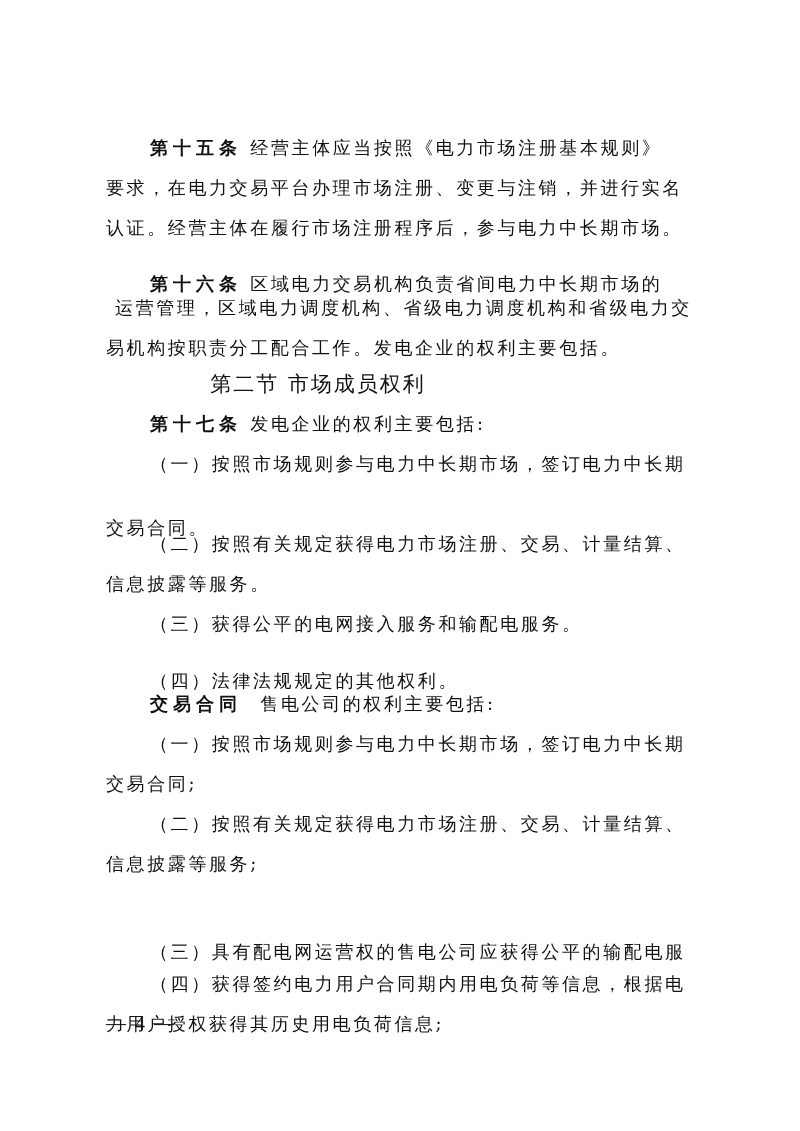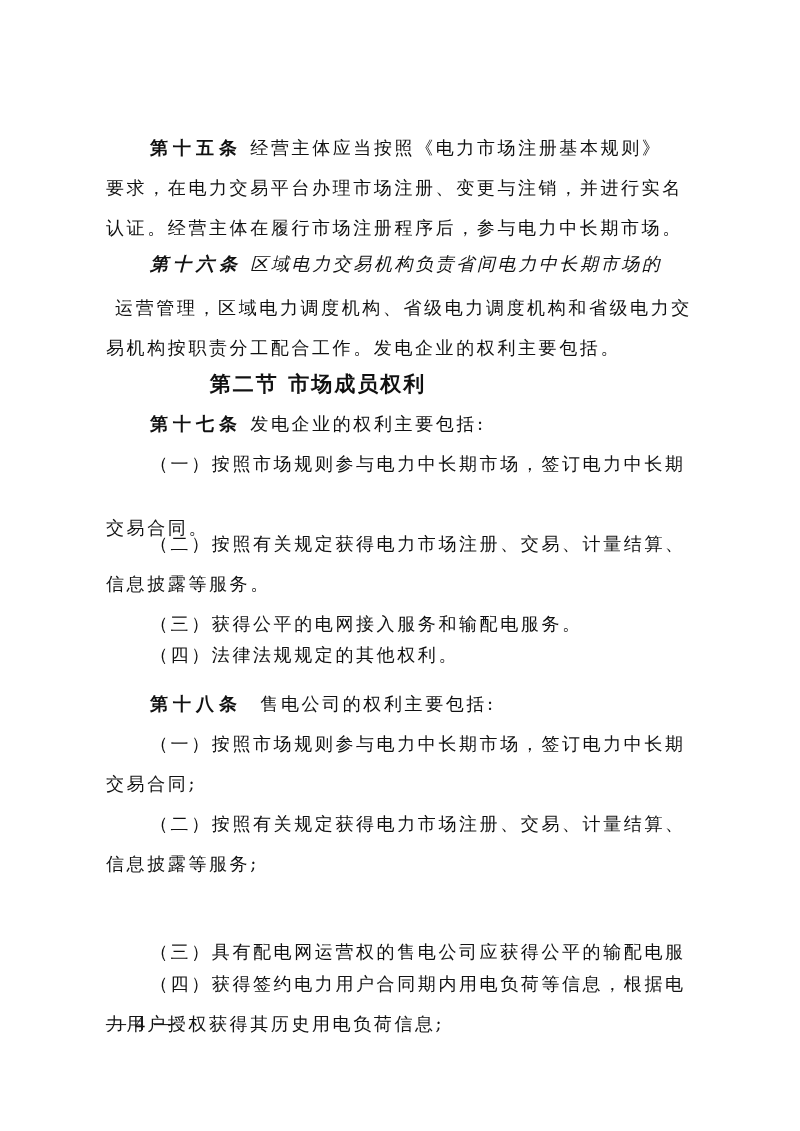--- a/index.html
+++ b/index.html
@@ -3,56 +3,56 @@
   <meta charset="utf-8">
   <style>
     html, body { margin: 0; padding: 0; background: #ffffff; }
     body { width: 800px; height: 1131px; position: relative; overflow: hidden;
       font-family: "DejaVu Serif", "Liberation Serif", serif; color: #111; }
     .page { position: absolute; left: 0; top: 0; width: 800px; height: 1131px; }
     .line { position: absolute; left: 106px; width: 595px; height: 40px; line-height: 40px;
       font-size: 18px; white-space: nowrap; letter-spacing: 2.6px; }
     .indent { left: 150px; width: 551px; }
     .bold { font-weight: bold; letter-spacing: 5px; }
-    .center { left: 0; width: 636px; text-align: center; letter-spacing: 2px; font-size: 21px; font-weight: bold; }
+    .center { left: 0; width: 636px; text-align: center; letter-spacing: 2px; font-size: 21px; }
   </style>
 </head>
 <body>
 
 <div class="page">
 
   <div class="line indent" style="top:128px;">
     <span class="bold">第十五条</span>
     <span>经营主体应当按照《电力市场注册基本规则》</span>
   </div>
   <div class="line" style="top:168px;">要求，在电力交易平台办理市场注册、变更与注销，并进行实名</div>
   <div class="line" style="top:208px;">认证。经营主体在履行市场注册程序后，参与电力中长期市场。</div>
 
-  <div class="line indent" style="top:244px;font-style:italic;">
+  <div class="line indent" style="top:264px;">
     <span class="bold">第十六条</span>
     <span>区域电力交易机构负责省间电力中长期市场的</span>
   </div>
   <div class="line" style="top:288px;text-align:center;">运营管理，区域电力调度机构、省级电力调度机构和省级电力交</div>
   <div class="line" style="top:328px;">易机构按职责分工配合工作。发电企业的权利主要包括。</div>
 
   <div class="line center" style="top:364px;">第二节  市场成员权利</div>
 
   <div class="line indent" style="top:404px;">
     <span class="bold">第十七条</span>
     <span>发电企业的权利主要包括:</span>
   </div>
   <div class="line indent" style="top:444px;">（一）按照市场规则参与电力中长期市场，签订电力中长期</div>
   <div class="line" style="top:461px;margin-top:47px;">交易合同。</div>
   <div class="line indent" style="top:524px;">（二）按照有关规定获得电力市场注册、交易、计量结算、</div>
   <div class="line" style="top:564px;">信息披露等服务。</div>
   <div class="line indent" style="top:604px;">（三）获得公平的电网接入服务和输配电服务。</div>
-  <div class="line indent" style="top:636px;font-family:Liberation Mono, monospace;">（四）法律法规规定的其他权利。</div>
+  <div class="line indent" style="top:661px;">（四）法律法规规定的其他权利。</div>
 
   <div class="line indent" style="top:684px;">
-    <span class="bold">第十八条</span>
+    <span class="bold">交易合同</span>
     <span style="margin-left:10px;">售电公司的权利主要包括:</span>
   </div>
   <div class="line indent" style="top:724px;">（一）按照市场规则参与电力中长期市场，签订电力中长期</div>
   <div class="line" style="top:764px;">交易合同;</div>
   <div class="line indent" style="top:804px;">（二）按照有关规定获得电力市场注册、交易、计量结算、</div>
   <div class="line" style="top:844px;">信息披露等服务;</div>
   <div class="line indent" style="top:884px;margin-top:48px;">（三）具有配电网运营权的售电公司应获得公平的输配电服</div>
   <div class="line indent" style="top:964px;">（四）获得签约电力用户合同期内用电负荷等信息，根据电</div>
   <div class="line" style="top:1004px;">力用户授权获得其历史用电负荷信息;</div>
 

